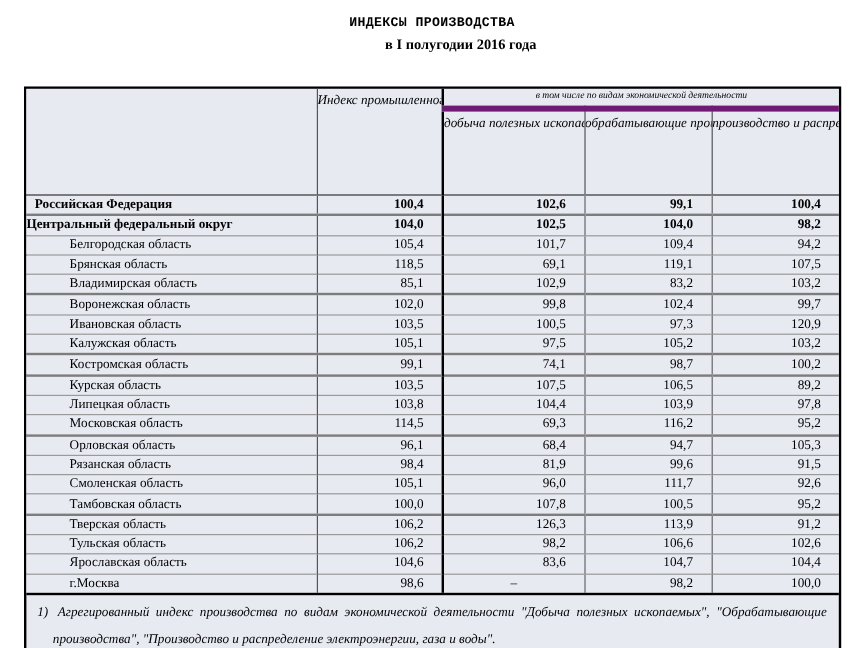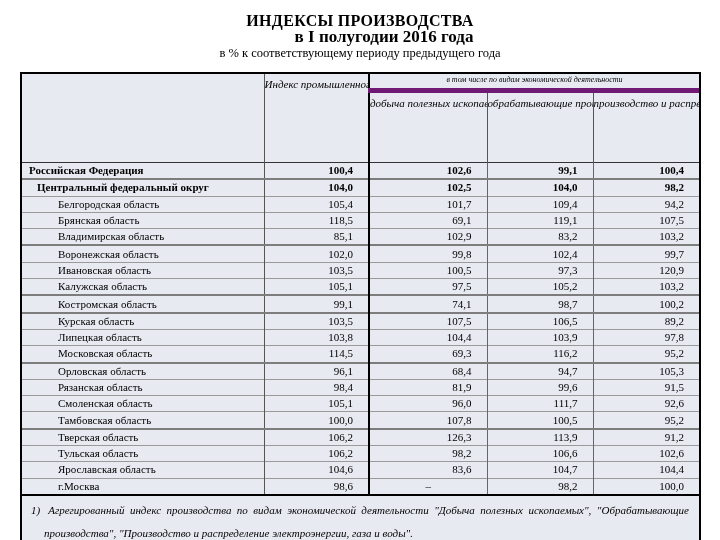--- a/index.html
+++ b/index.html
@@ -4,22 +4,22 @@
 <style>
   html,body{margin:0;padding:0;}
   body{
     width:720px;height:540px;position:relative;overflow:hidden;
     background:#ffffff;
     font-family:"Liberation Serif", serif;
     color:#000;
   }
   
   .title-block{position:absolute;top:12px;left:0;width:720px;text-align:center;}
-  .title-1{font-size:16px;font-weight:bold;line-height:17px;letter-spacing:.3px;}
-  .title-2{font-size:17px;font-weight:bold;line-height:16px;margin-left:48px;}
+  .title-1{font-size:11px;font-weight:bold;line-height:17px;letter-spacing:.3px;font-family:Liberation Mono, monospace;}
+  .title-2{font-size:12px;font-weight:bold;line-height:16px;margin-left:48px;}
   .title-3{font-size:12.5px;line-height:16px;}
 
   
   .tablewrap{
     position:absolute;left:20px;top:72px;width:681px;
     background:#e8eaf2;
     border:2px solid #000;border-bottom-width:3px;
     box-sizing:border-box;
   }
   table{border-collapse:collapse;table-layout:fixed;width:677px;}
@@ -43,41 +43,40 @@
   tr.h2 td.c4{border-left:1px solid #555;}
   tr.h2 td.c5{border-left:1px solid #555;}
 
   
   tbody tr td{border-top:1px solid #9a9a9a;height:15.3px;}
   tbody tr:first-child td{border-top:1px solid #333;margin-left:32px;}
   tbody tr.thick + tr td, tbody tr.last-thick td{border-top:2px solid #7d7d7d;}
   tbody tr.bold td{font-weight:bold;}
   td.name{text-align:left;}
   td.ind0{padding-left:7px;}
-  td.ind1{padding-left:15px;}
+  td.ind1{}
   td.ind2{padding-left:36px;}
   td.val{text-align:right;padding-right:15px;}
   td.val.dash{text-align:center;padding-right:0;}
 
   
   .footnote{
     border-top:2px solid #000;
     font-style:italic;font-size:11px;line-height:23px;
     text-align:justify;
     padding:3px 10px 7px 22px;text-indent:-13px;
   }
   .fn-marker{padding-right:8px;}
 </style>
 </head>
 <body>
 
 <div class="title-block">
   <div class="title-1">ИНДЕКСЫ ПРОИЗВОДСТВА</div>
   <div class="title-2">в I полугодии 2016 года</div>
-  <div class="title-3">в % к соответствующему периоду предыдущего года</div>
 </div>
 
 <div class="tablewrap">
   <table>
     <colgroup>
       <col style="width:242px">
         <col style="width:105px">
         <col style="width:118px">
         <col style="width:106px">
         <col style="width:106px">

